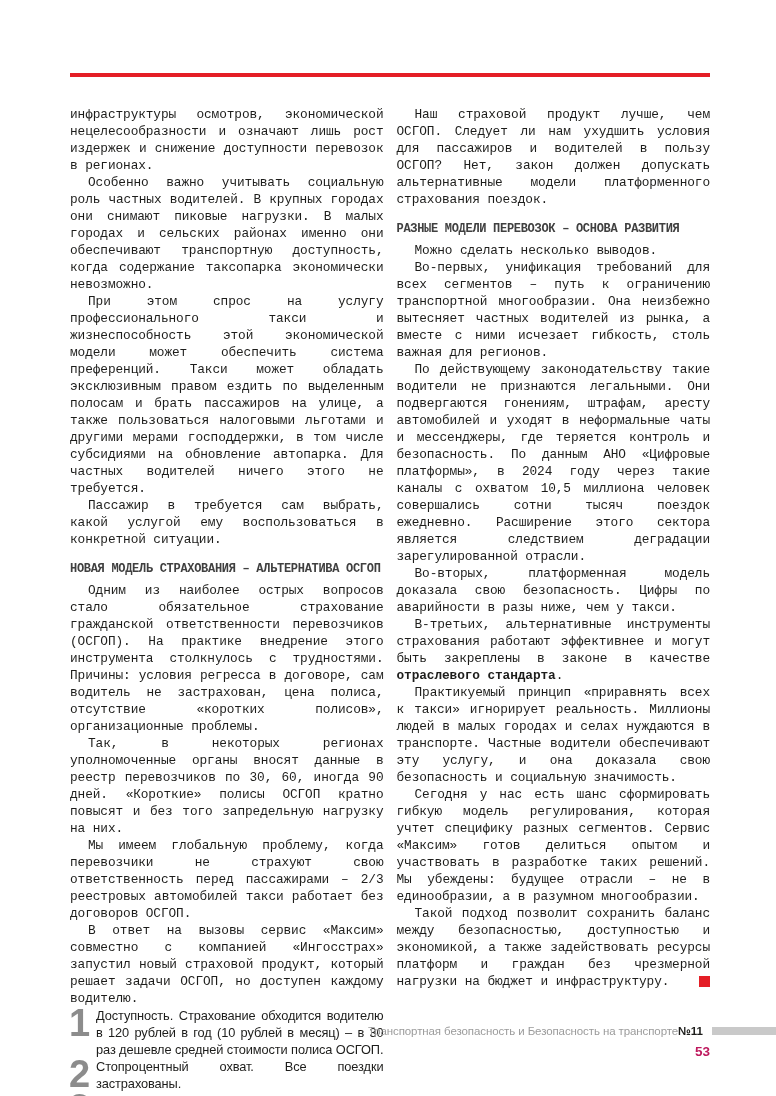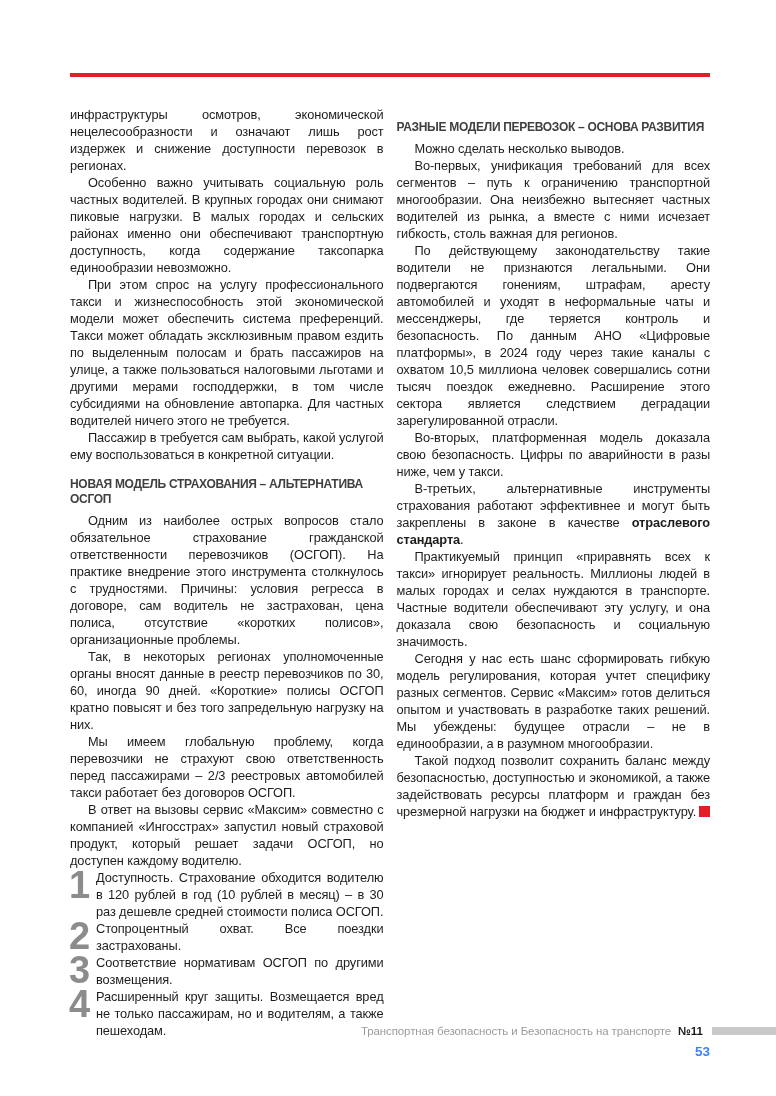--- a/index.html
+++ b/index.html
@@ -33,21 +33,21 @@
     gap: 13px;
   }
   .col {
     flex: 1;
     min-width: 0;
     font-size: 12.8px;
     line-height: 17px;
     letter-spacing: -0.1px;
     text-align: justify;
   }
-  .col p { margin: 0; }
+  .col p { margin: 0; font-family: Liberation Mono, monospace; }
   p.ind { text-indent: 18px; }
   .heading {
     font-weight: bold;
     font-size: 12px;
     line-height: 15px;
     letter-spacing: -0.3px;
     margin: 14px 0 5px 0 !important;
     text-align: left;
     color: #404040;
   }
@@ -86,50 +86,49 @@
   }
   .footer-journal {
     color: var(--footgray, #9b9b9b);
     font-size: 11.5px;
     letter-spacing: -0.1px;
   }
   .footer-issue {
     color: #1d1d1b;
     font-weight: bold;
     font-size: 11.5px;
-    margin-left: 7px;
     text-align: center;
   }
   .footer-bar {
     width: 64px;
     height: 8px;
     background: var(--bargray, #c9c9c9);
     margin-left: 9px;
   }
   .page-num {
     position: absolute;
     top: 1044px;
     right: 66px;
     font-weight: bold;
     font-size: 13.5px;
-    color: #3b82f6;
+    color: #be185d;
   }
 </style>
 </head>
 <body>
 
 <div class="page">
 
   <div class="rule-top"></div>
 
   <div class="content">
 
     <div class="col">
       <p>инфраструктуры осмотров, экономической нецелесообразности и означают лишь рост издержек и снижение доступности перевозок в регионах.</p>
-      <p class="ind">Особенно важно учитывать социальную роль частных водителей. В крупных городах они снимают пиковые нагрузки. В малых городах и сельских районах именно они обеспечивают транспортную доступность, когда содержание таксопарка единообразии невозможно.</p>
+      <p class="ind">Особенно важно учитывать социальную роль частных водителей. В крупных городах они снимают пиковые нагрузки. В малых городах и сельских районах именно они обеспечивают транспортную доступность, когда содержание таксопарка экономически невозможно.</p>
       <p class="ind">При этом спрос на услугу профессионального такси и жизнеспособность этой экономической модели может обеспечить система преференций. Такси может обладать эксклюзивным правом ездить по выделенным полосам и брать пассажиров на улице, а также пользоваться налоговыми льготами и другими мерами господдержки, в том числе субсидиями на обновление автопарка. Для частных водителей ничего этого не требуется.</p>
       <p class="ind">Пассажир в требуется сам выбрать, какой услугой ему воспользоваться в конкретной ситуации.</p>
       <p class="heading">НОВАЯ МОДЕЛЬ СТРАХОВАНИЯ – АЛЬТЕРНАТИВА ОСГОП</p>
       <p class="ind">Одним из наиболее острых вопросов стало обязательное страхование гражданской ответственности перевозчиков (ОСГОП). На практике внедрение этого инструмента столкнулось с трудностями. Причины: условия регресса в договоре, сам водитель не застрахован, цена полиса, отсутствие «коротких полисов», организационные проблемы.</p>
       <p class="ind">Так, в некоторых регионах уполномоченные органы вносят данные в реестр перевозчиков по 30, 60, иногда 90 дней. «Короткие» полисы ОСГОП кратно повысят и без того запредельную нагрузку на них.</p>
       <p class="ind">Мы имеем глобальную проблему, когда перевозчики не страхуют свою ответственность перед пассажирами – 2/3 реестровых автомобилей такси работает без договоров ОСГОП.</p>
       <p class="ind">В ответ на вызовы сервис «Максим» совместно с компанией «Ингосстрах» запустил новый страховой продукт, который решает задачи ОСГОП, но доступен каждому водителю.</p>
 
       <div class="feature">
         <span class="num">1</span>
@@ -143,20 +142,21 @@
         <span class="num">3</span>
         <span>Соответствие нормативам ОСГОП по другими возмещения.</span>
       </div>
       <div class="feature">
         <span class="num">4</span>
         <span>Расширенный круг защиты. Возмещается вред не только пассажирам, но и водителям, а также пешеходам.</span>
       </div>
     </div>
 
     <div class="col">
+      <p class="ind">Наш страховой продукт лучше, чем ОСГОП. Следует ли нам ухудшить условия для пассажиров и водителей в пользу ОСГОП? Нет, закон должен допускать альтернативные модели платформенного страхования поездок.</p>
       <p class="heading">РАЗНЫЕ МОДЕЛИ ПЕРЕВОЗОК – ОСНОВА РАЗВИТИЯ</p>
       <p class="ind">Можно сделать несколько выводов.</p>
       <p class="ind">Во-первых, унификация требований для всех сегментов – путь к ограничению транспортной многообразии. Она неизбежно вытесняет частных водителей из рынка, а вместе с ними исчезает гибкость, столь важная для регионов.</p>
       <p class="ind">По действующему законодательству такие водители не признаются легальными. Они подвергаются гонениям, штрафам, аресту автомобилей и уходят в неформальные чаты и мессенджеры, где теряется контроль и безопасность. По данным АНО «Цифровые платформы», в 2024 году через такие каналы с охватом 10,5 миллиона человек совершались сотни тысяч поездок ежедневно. Расширение этого сектора является следствием деградации зарегулированной отрасли.</p>
       <p class="ind">Во-вторых, платформенная модель доказала свою безопасность. Цифры по аварийности в разы ниже, чем у такси.</p>
       <p class="ind"><span>В-третьих, альтернативные инструменты страхования работают эффективнее и могут быть закреплены в законе в качестве </span><b>отраслевого стандарта</b><span>.</span></p>
       <p class="ind">Практикуемый принцип «приравнять всех к такси» игнорирует реальность. Миллионы людей в малых городах и селах нуждаются в транспорте. Частные водители обеспечивают эту услугу, и она доказала свою безопасность и социальную значимость.</p>
       <p class="ind">Сегодня у нас есть шанс сформировать гибкую модель регулирования, которая учтет специфику разных сегментов. Сервис «Максим» готов делиться опытом и участвовать в разработке таких решений. Мы убеждены: будущее отрасли – не в единообразии, а в разумном многообразии.</p>
       <p class="ind last-para"><span>Такой подход позволит сохранить баланс между безопасностью, доступностью и экономикой, а также задействовать ресурсы платформ и граждан без чрезмерной нагрузки на бюджет и инфраструктуру.</span><span class="endmark"></span></p>
     </div>

